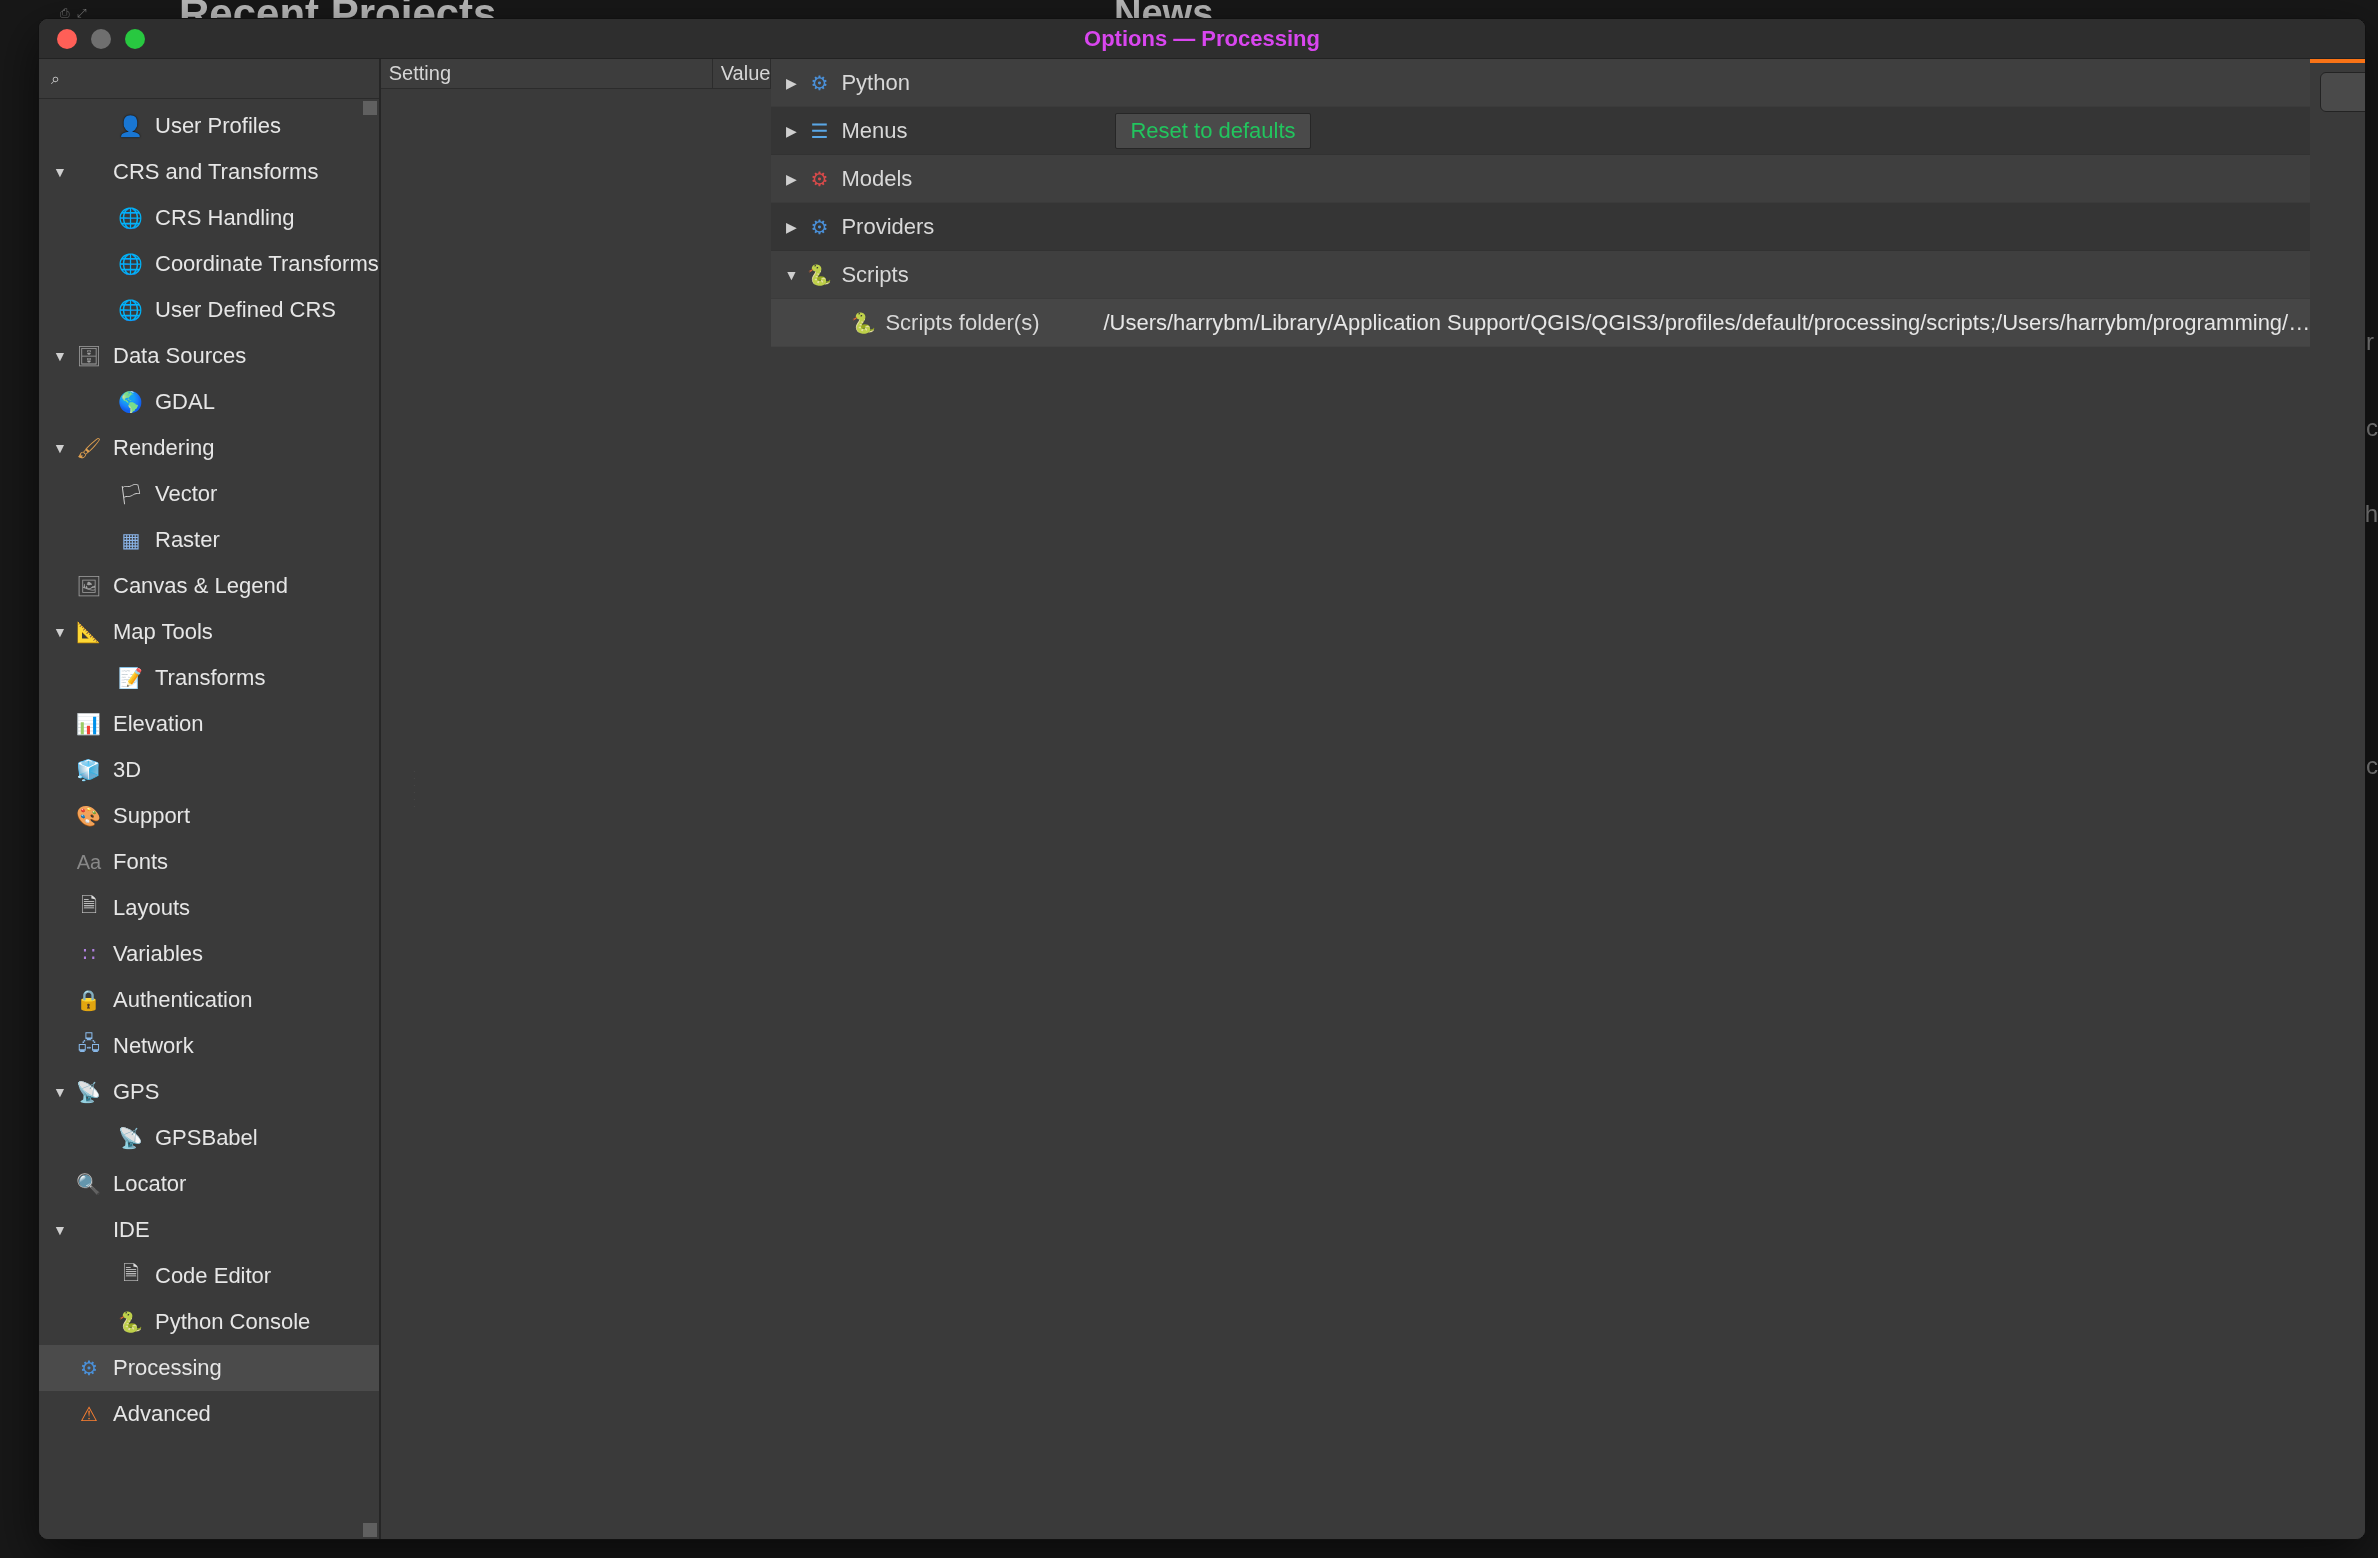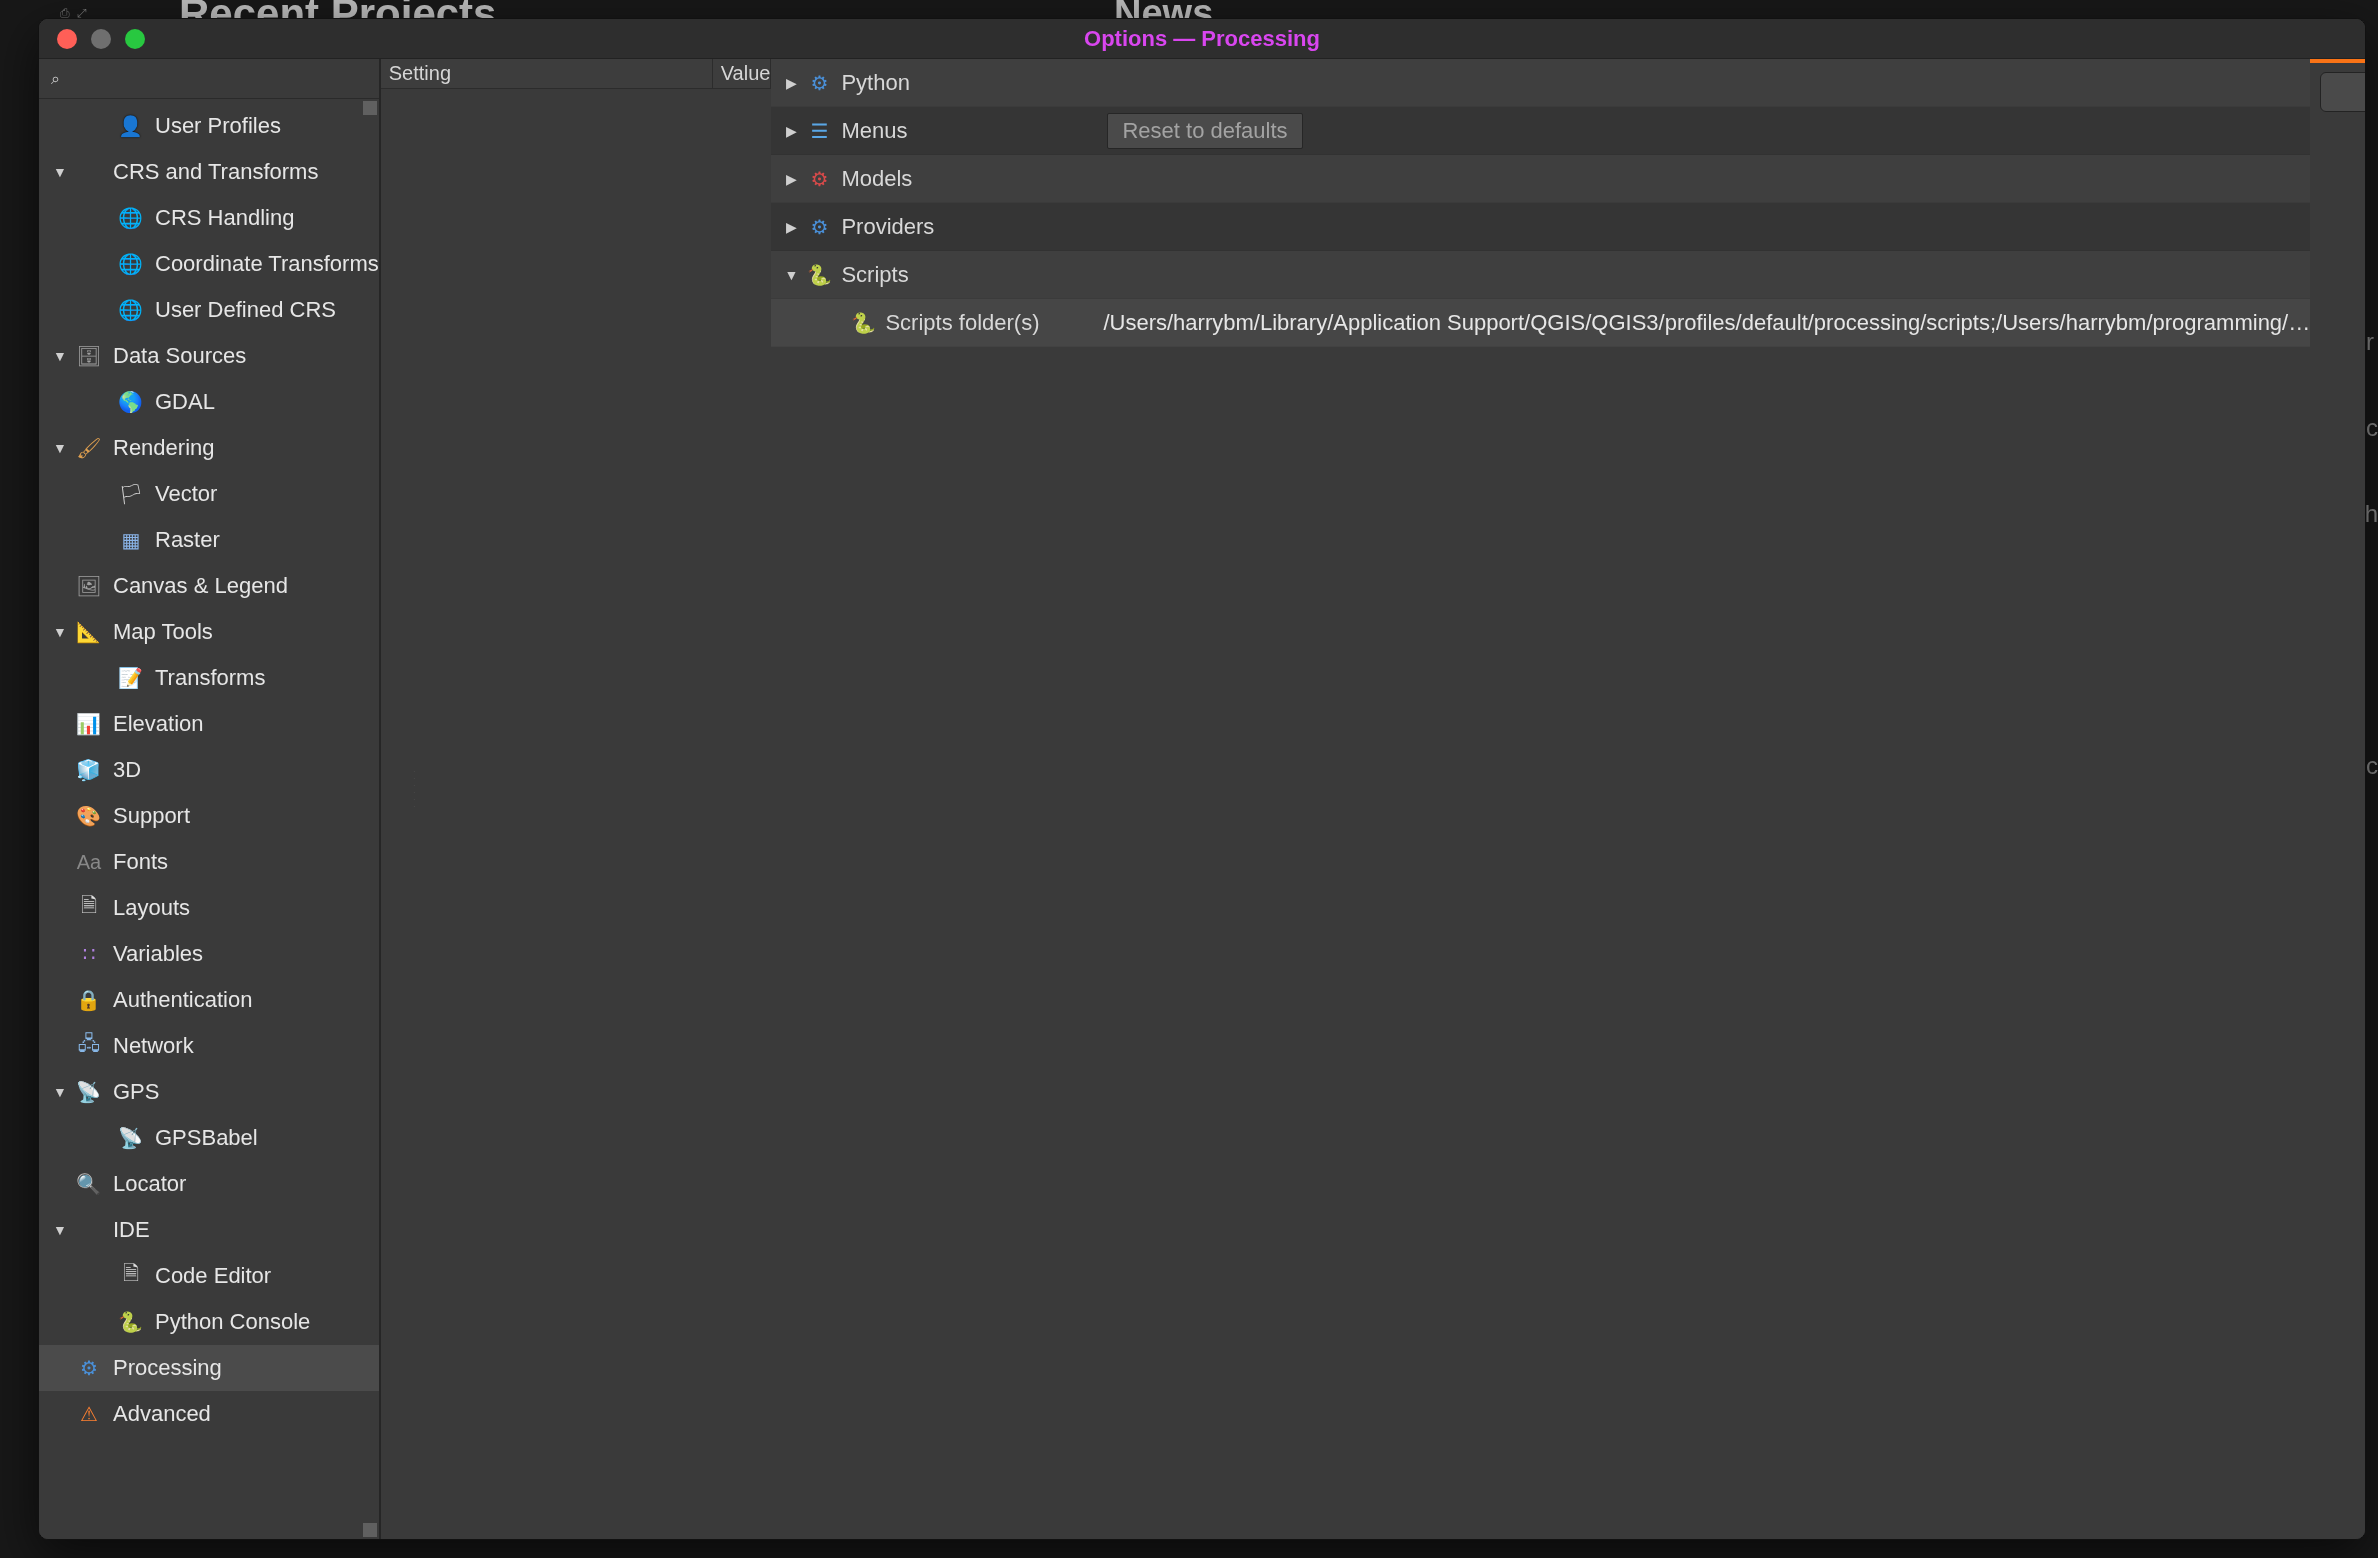--- a/index.html
+++ b/index.html
@@ -197,24 +197,24 @@
   .s-disc {
     width: 28px; text-align:center; color:#cfcfcf; font-size:14px;
   }
   .s-icon {
     width: 28px; height:28px; display:inline-flex; align-items:center; justify-content:center;
     margin-right: 8px; font-size:20px;
   }
   .reset-btn {
     background:#4a4a4a;
     border:1px solid #262626;
-    color:#a3a3a3;
+    color:#22c55e;
     font-size:22px;
     padding: 4px 14px;
-    margin-left: 4px;
+    margin-left: 12px;
     border-radius:2px;
   }
 
   .footer {
     height: 62px;
     flex-shrink:0;
     background:#3a3a3a;
     border-top: 4px solid #f97316;
     display:flex; align-items:center;
     padding: 0 10px;

